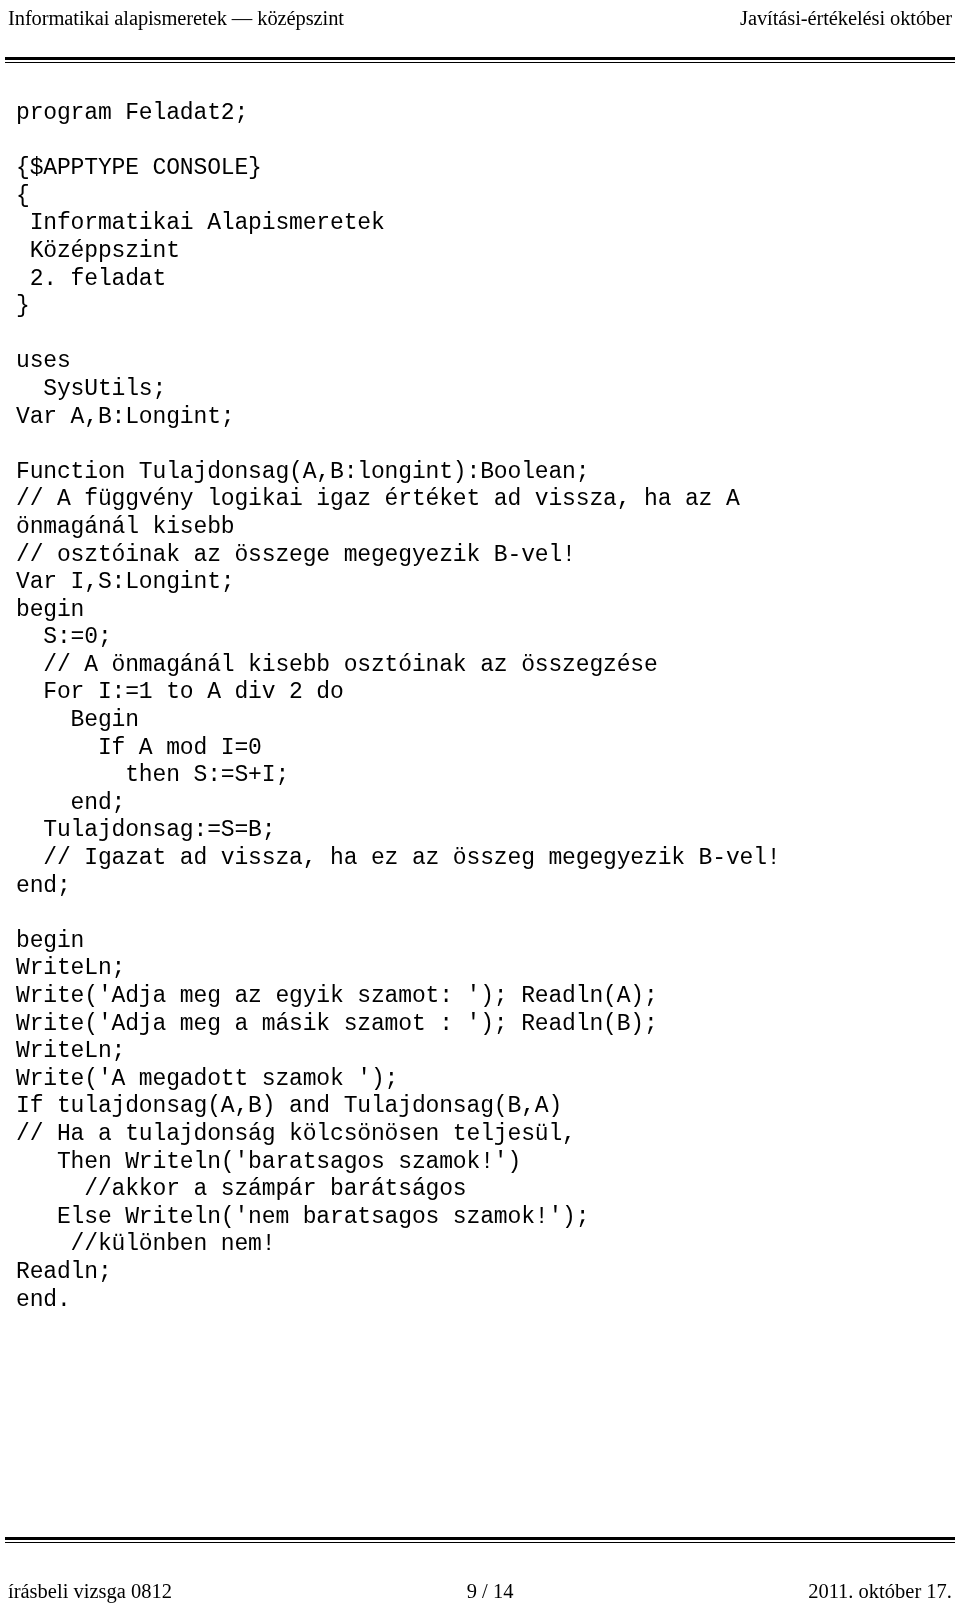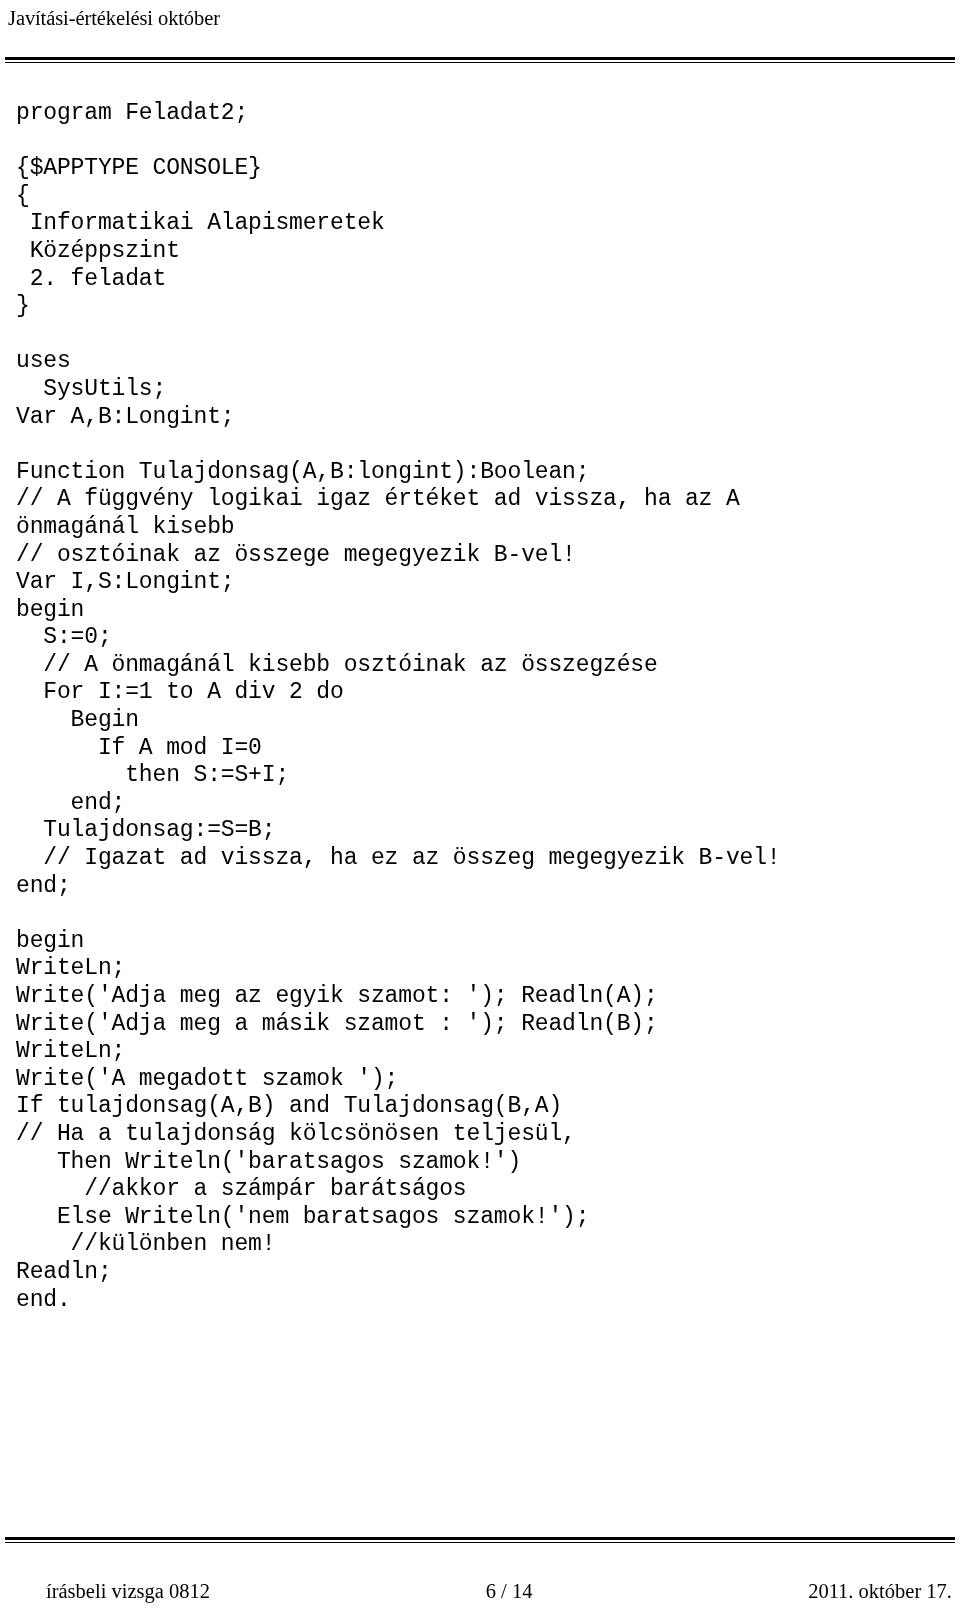--- a/index.html
+++ b/index.html
@@ -95,47 +95,47 @@
     bottom: 8px;
     left: 8px;
     right: 8px;
     height: 28px;
     display: flex;
     align-items: center;
   }
   .page-footer .ft-left {
     flex: 0 0 auto;
     text-align: center;
-    margin-left: 38px;
   }
   .page-footer .ft-center {
     flex: 1 1 auto;
     text-align: center;
   }
   .page-footer .ft-right {
     flex: 0 0 auto;
     text-align: right;
   }
   .page-footer span {
     font-family: "Liberation Serif", "DejaVu Serif", serif;
     font-size: 20.5px;
     line-height: 24px;
     white-space: nowrap;
   }
 </style>
 </head>
 <body>
 
 <div class="page-header">
+  <div class="hdr-text">Informatikai alapismeretek — középszint</div>
   <div class="hdr-text">Javítási-értékelési október</div>
 </div>
 <div class="hdr-rule"></div>
 
 <div class="content">
   <pre class="code-block"><span class="code-line">program Feladat2;</span><span class="code-line blank">&nbsp;</span><span class="code-line">{$APPTYPE CONSOLE}</span><span class="code-line">{</span><span class="code-line"> Informatikai Alapismeretek</span><span class="code-line"> Középpszint</span><span class="code-line"> 2. feladat</span><span class="code-line">}</span><span class="code-line blank">&nbsp;</span><span class="code-line">uses</span><span class="code-line">  SysUtils;</span><span class="code-line">Var A,B:Longint;</span><span class="code-line blank">&nbsp;</span><span class="code-line">Function Tulajdonsag(A,B:longint):Boolean;</span><span class="code-line">// A függvény logikai igaz értéket ad vissza, ha az A</span><span class="code-line">önmagánál kisebb</span><span class="code-line">// osztóinak az összege megegyezik B-vel!</span><span class="code-line">Var I,S:Longint;</span><span class="code-line">begin</span><span class="code-line">  S:=0;</span><span class="code-line">  // A önmagánál kisebb osztóinak az összegzése</span><span class="code-line">  For I:=1 to A div 2 do</span><span class="code-line">    Begin</span><span class="code-line">      If A mod I=0</span><span class="code-line">        then S:=S+I;</span><span class="code-line">    end;</span><span class="code-line">  Tulajdonsag:=S=B;</span><span class="code-line">  // Igazat ad vissza, ha ez az összeg megegyezik B-vel!</span><span class="code-line">end;</span><span class="code-line blank">&nbsp;</span><span class="code-line">begin</span><span class="code-line">WriteLn;</span><span class="code-line">Write('Adja meg az egyik szamot: '); Readln(A);</span><span class="code-line">Write('Adja meg a másik szamot : '); Readln(B);</span><span class="code-line">WriteLn;</span><span class="code-line">Write('A megadott szamok ');</span><span class="code-line">If tulajdonsag(A,B) and Tulajdonsag(B,A)</span><span class="code-line">// Ha a tulajdonság kölcsönösen teljesül,</span><span class="code-line">   Then Writeln('baratsagos szamok!')</span><span class="code-line">     //akkor a számpár barátságos</span><span class="code-line">   Else Writeln('nem baratsagos szamok!');</span><span class="code-line">    //különben nem!</span><span class="code-line">Readln;</span><span class="code-line">end.</span></pre>
 </div>
 
 <div class="footer-rule"></div>
 <div class="page-footer">
   <div class="ft-left"><span>írásbeli vizsga 0812</span></div>
-  <div class="ft-center"><span>6 / 14</span></div>
+  <div class="ft-center"><span>9 / 14</span></div>
   <div class="ft-right"><span>2011. október 17.</span></div>
 </div>
 
 </body></html>

